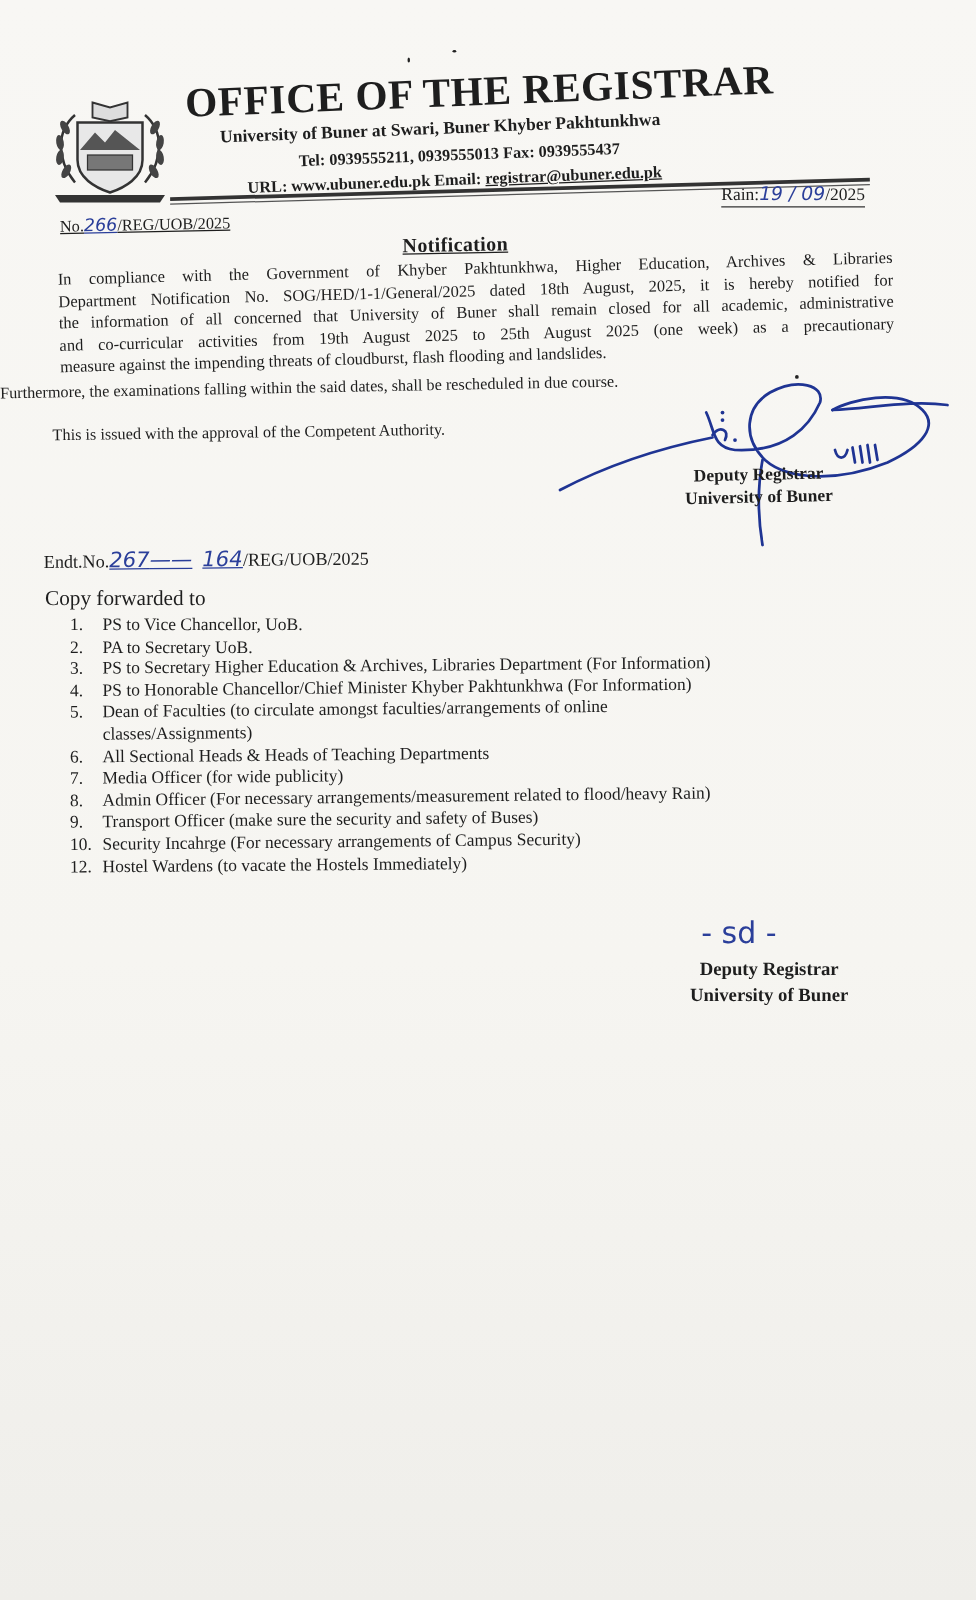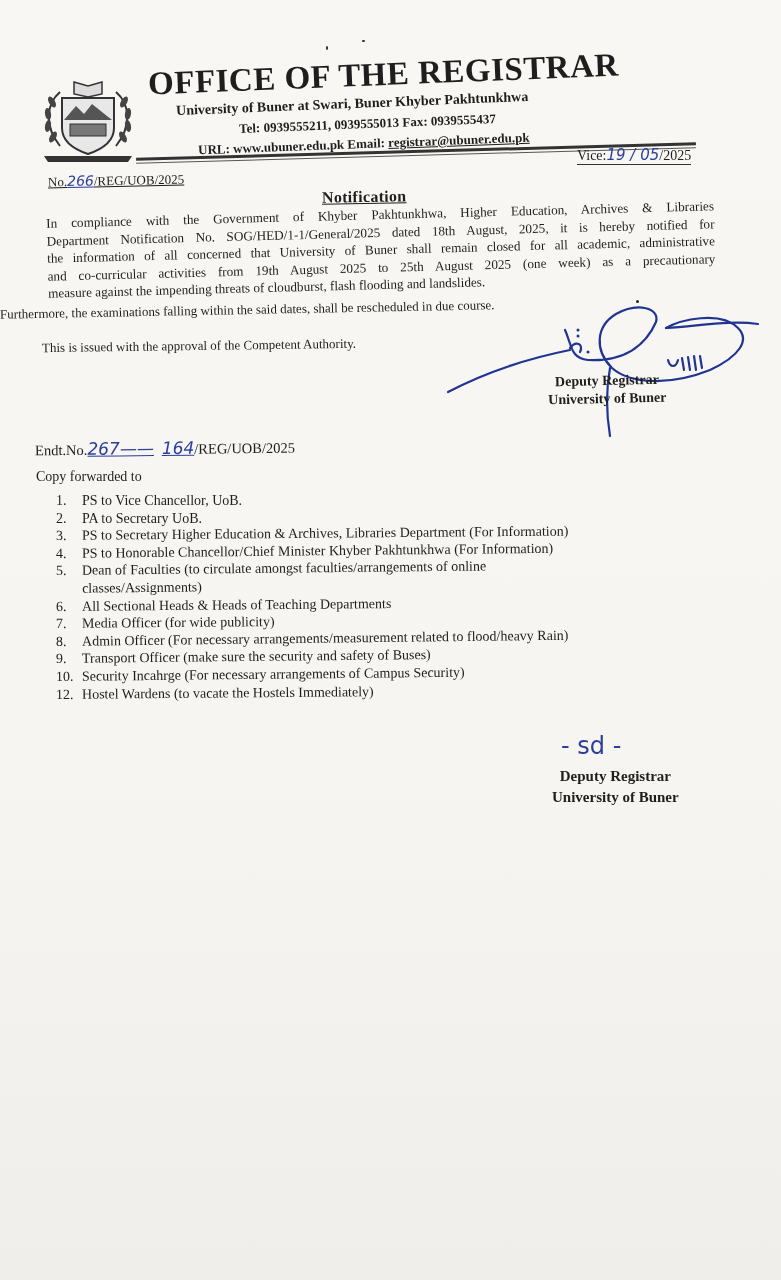--- a/index.html
+++ b/index.html
@@ -35,21 +35,21 @@
   .line { display: block; text-align: justify; text-align-last: justify; white-space: nowrap; }
   .line.last { text-align-last: left; }
   .para2 { top: 302px; font-size: 13px; white-space: nowrap; transform: rotate(-1.1deg); }
   .para3 { left: 42px; top: 338px; font-size: 13px; white-space: nowrap; transform: rotate(-0.8deg); }
 
   .sig1 { left: 420px; top: 300px; width: 340px; height: 140px; }
   .sig1-name { left: 548px; top: 372px; font-size: 14px; font-weight: bold; white-space: nowrap; text-align: center; line-height: 18px; transform: rotate(-1.3deg); }
 
   .endt { left: 35px; top: 438px; font-size: 14.5px; white-space: nowrap; transform: rotate(-0.6deg); }
   .endt .num { font-family: "DejaVu Sans", sans-serif; font-style: italic; color: #2b3f9a; font-size: 17px; text-decoration: underline; }
-  .copyfwd { left: 36px; top: 469px; font-size: 14px; white-space: nowrap; }
+  .copyfwd { left: 36px; top: 469px; font-size: 17px; white-space: nowrap; }
 
   .cclist { left: 56px; top: 492px; font-size: 14px; line-height: 17.6px; margin: 0; padding: 0; list-style: none; width: 680px; }
   .cclist li { position: relative; padding-left: 26px; white-space: nowrap; }
   .cclist li .n { position: absolute; left: 0; top: 0; }
   .cclist li.wrap { white-space: normal; }
 
   .sd { left: 561px; top: 732px; font-family: "DejaVu Sans", sans-serif; color: #2b3f9a; font-size: 24px; }
   .sig2-name { left: 552px; top: 766px; font-size: 15px; font-weight: bold; text-align: center; line-height: 21px; white-space: nowrap; }
 
   .speck { position: absolute; width: 3px; height: 3px; background: #222; border-radius: 50%; }
@@ -88,21 +88,21 @@
   <div class="abs title">OFFICE OF THE REGISTRAR</div>
   <div class="abs sub1">University of Buner at Swari, Buner Khyber Pakhtunkhwa</div>
   <div class="abs sub2">Tel: 0939555211, 0939555013 Fax: 0939555437</div>
   <div class="abs sub3">
     <span>URL: www.ubuner.edu.pk Email: </span><span class="email-link">registrar@ubuner.edu.pk</span>
   </div>
   <div class="abs rule"></div>
   <div class="abs rule2"></div>
 
   <div class="abs date">
-    <span>Vice:</span><span class="hand">19</span><span class="hand"> / </span><span class="hand">05</span><span>/2025</span>
+    <span>Rain:</span><span class="hand">19</span><span class="hand"> / </span><span class="hand">09</span><span>/2025</span>
   </div>
 
   <div class="abs refno">
     <span class="ul">No.</span><span class="hand ul" style="font-size:14px">266</span><span class="ul">/REG/UOB/2025</span>
   </div>
 
   <div class="abs notif-title">Notification</div>
 
   <div class="abs para para1">
     <span class="line">In compliance with the Government of Khyber Pakhtunkhwa, Higher Education, Archives &amp; Libraries</span>

